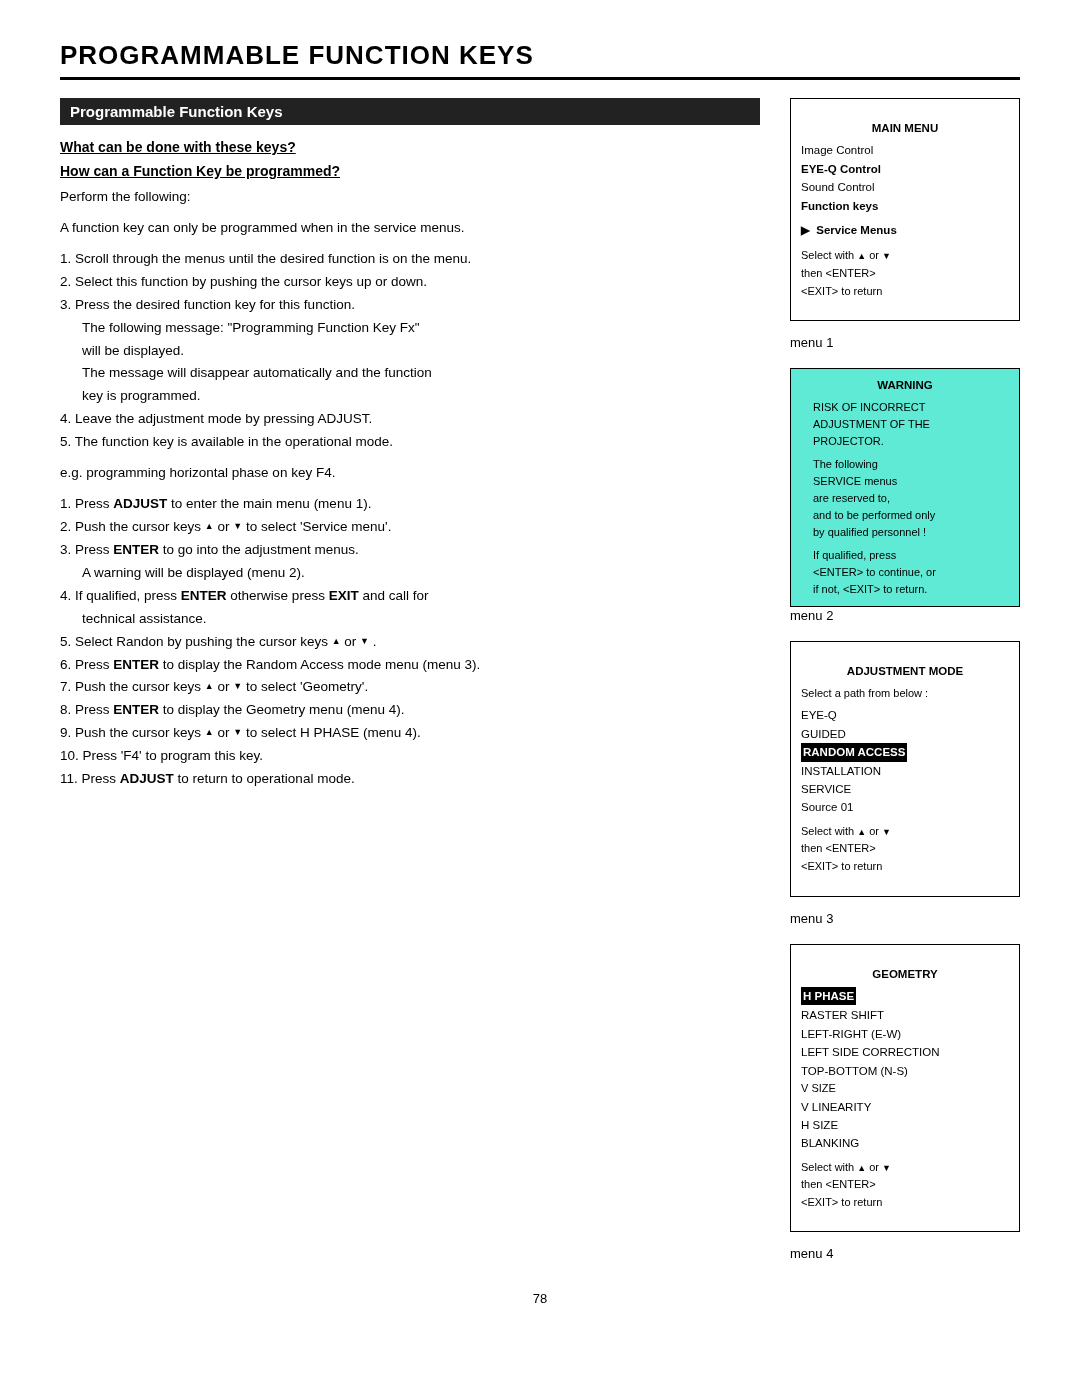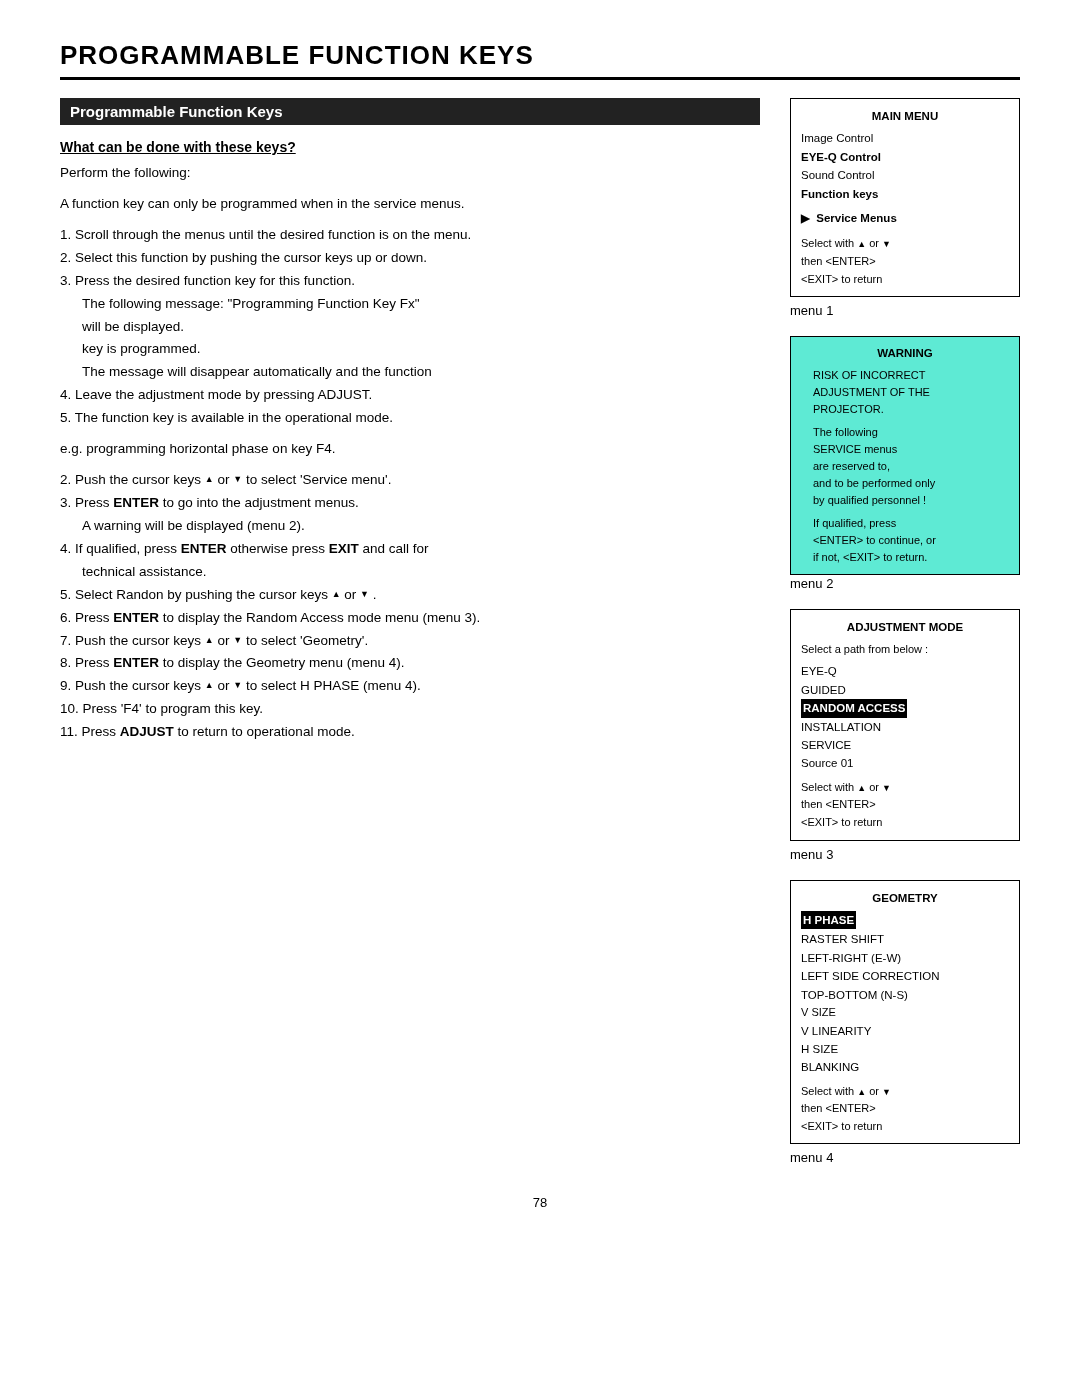--- a/index.html
+++ b/index.html
@@ -71,25 +71,25 @@
       line-height: 1.55;
       margin-bottom: 2px;
       padding-left: 0;
     }
     .numbered-list li.indent {
       padding-left: 22px;
     }
     .bold { font-weight: 700; }
     .menu-box {
       border: 1.5px solid #000;
-      padding: 8px 10px;
+      padding: 20px 10px;
       font-size: 11.5px;
       line-height: 1.6;
       background: #fff;
-      margin-bottom: 6px;
+      margin-bottom: 14px;
     }
     .menu-box .menu-title {
       font-weight: 700;
       text-align: center;
       font-size: 11.5px;
       margin-bottom: 4px;
     }
     .menu-box .menu-item {
       font-size: 11.5px;
       line-height: 1.6;
@@ -133,39 +133,41 @@
 
 <div class="page">
   <div class="main-title">PROGRAMMABLE FUNCTION KEYS</div>
 
   <div class="two-col">
     <div class="left-col">
       <div class="section-header">Programmable Function Keys</div>
 
       <div class="subsection-title">What can be done with these keys?</div>
 
+      <div class="subsection-title">How can a Function Key be programmed?</div>
       <div class="body-text">Perform the following:</div>
 
       <div class="body-text">A function key can only be programmed when in the service menus.</div>
 
       <ol class="numbered-list">
         <li>1. Scroll through the menus until the desired function is on the menu.</li>
         <li>2. Select this function by pushing the cursor keys up or down.</li>
         <li>3. Press the desired function key for this function.</li>
         <li class="indent">The following message: "Programming Function Key Fx"</li>
         <li class="indent">will be displayed.</li>
+        <li class="indent">The message will disappear automatically and the function</li>
         <li class="indent">key is programmed.</li>
-        <li class="indent">The message will disappear automatically and the function</li>
         <li>4. Leave the adjustment mode by pressing ADJUST.</li>
         <li>5. The function key is available in the operational mode.</li>
       </ol>
 
       <div class="body-text" style="margin-top:10px;">e.g. programming horizontal phase on key F4.</div>
 
       <ol class="numbered-list">
+        <li>1. Press <span class="bold">ADJUST</span> to enter the main menu (menu 1).</li>
         <li>2. Push the cursor keys <span class="small-arrow">▲</span> or <span class="small-arrow">▼</span> to select 'Service menu'.</li>
         <li>3. Press <span class="bold">ENTER</span> to go into the adjustment menus.</li>
         <li class="indent">A warning will be displayed (menu 2).</li>
         <li>4. If qualified, press <span class="bold">ENTER</span> otherwise press <span class="bold">EXIT</span> and call for</li>
         <li class="indent">technical assistance.</li>
         <li>5. Select Randon by pushing the cursor keys <span class="small-arrow">▲</span> or <span class="small-arrow">▼</span> .</li>
         <li>6. Press <span class="bold">ENTER</span> to display the Random Access mode menu (menu 3).</li>
         <li>7. Push the cursor keys <span class="small-arrow">▲</span> or <span class="small-arrow">▼</span> to select 'Geometry'.</li>
         <li>8. Press <span class="bold">ENTER</span> to display the Geometry menu (menu 4).</li>
         <li>9. Push the cursor keys <span class="small-arrow">▲</span> or <span class="small-arrow">▼</span> to select H PHASE (menu 4).</li>

